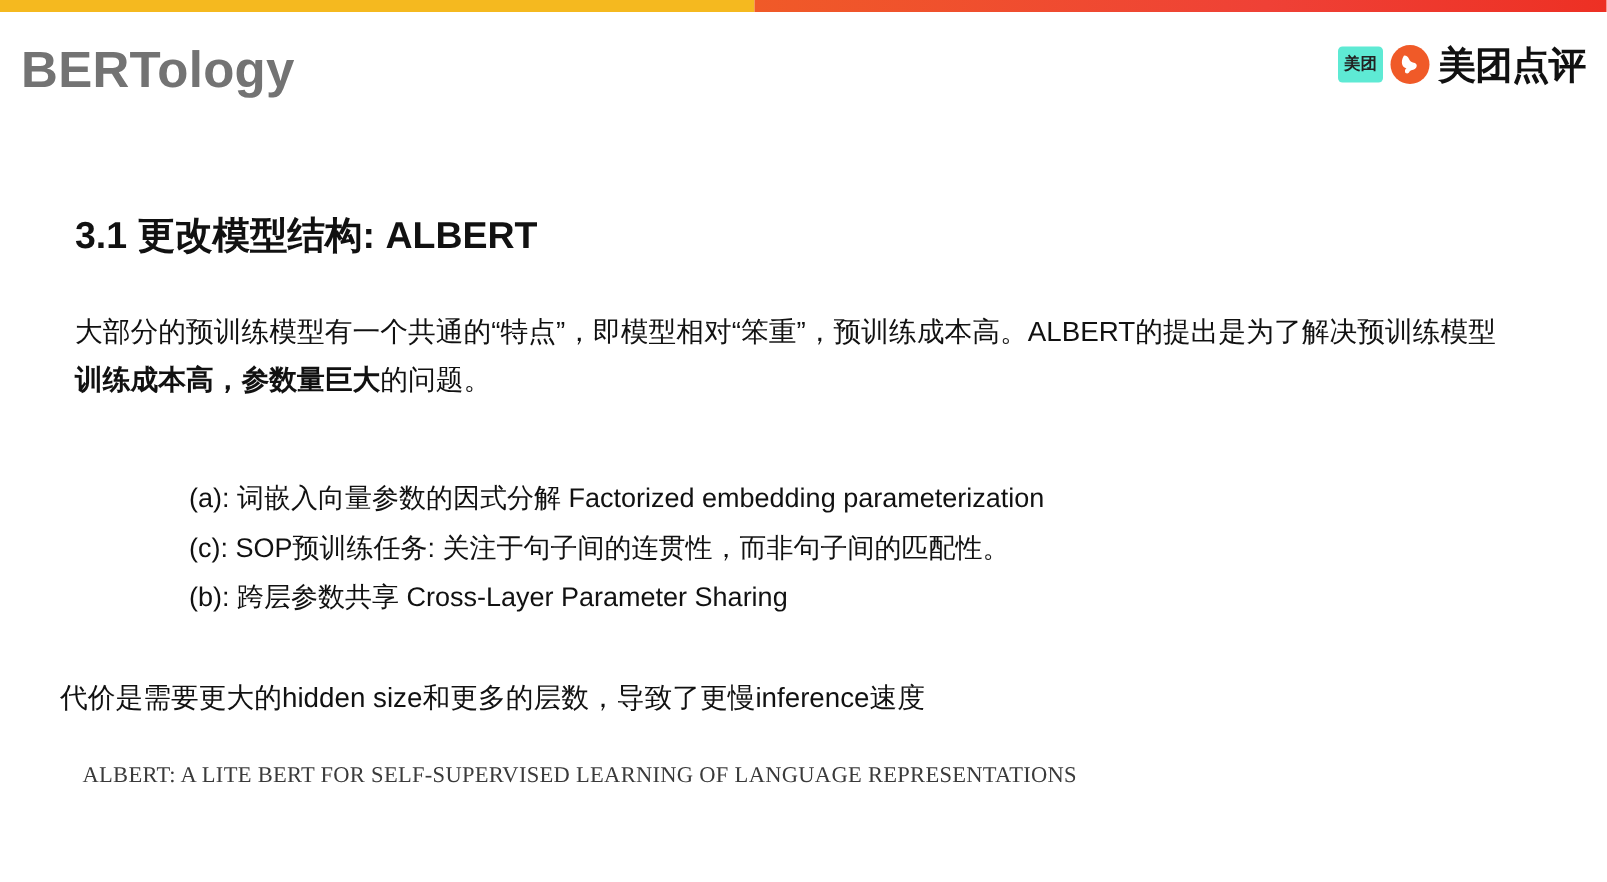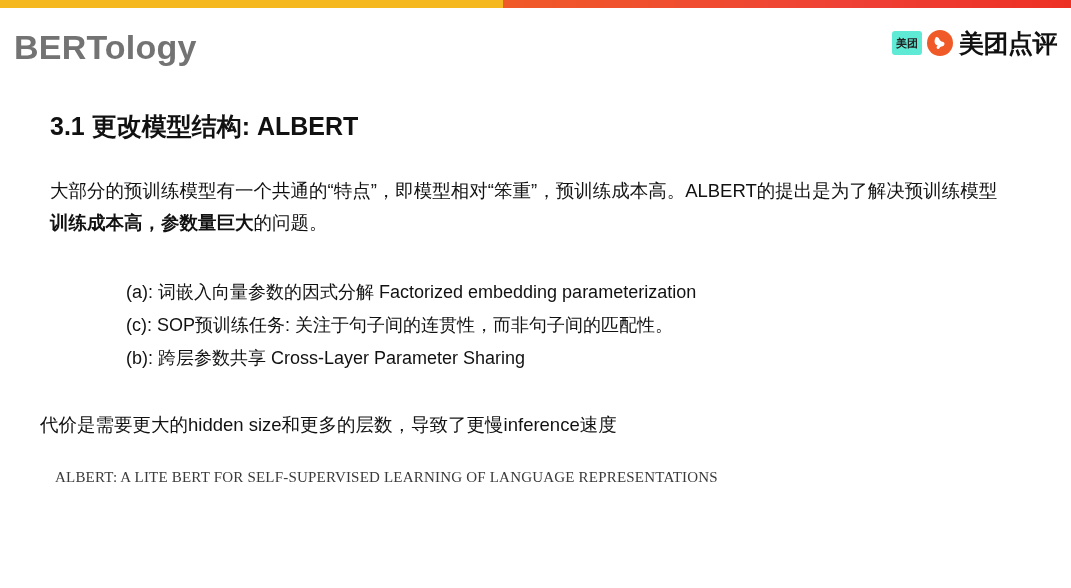--- a/index.html
+++ b/index.html
@@ -89,39 +89,39 @@
   .logo-text {
     margin-left: 6px;
     font-size: 25px;
     font-weight: bold;
     color: #111;
     letter-spacing: -0.5px;
   }
   
   .content {
     position: absolute;
-    left: 0; top: 58px;
+    left: 0; top: 88px;
     width: 937px;
   }
   .section-heading {
     margin: 52px 0 0 50px;
     font-size: 25px;
     font-weight: bold;
     color: #111111;
   }
   .para {
     margin: 32px 50px 0 50px;
     font-size: 18.5px;
     line-height: 1.75;
     color: #111111;
     width: 960px;
   }
   .para b { font-weight: bold; }
   .bullets {
-    margin: 36px 0 0 126px;
+    margin: 46px 0 0 126px;
     font-size: 18px;
     line-height: 1.85;
     color: #111111;
   }
   .bullet-line { white-space: nowrap; }
   .para2 {
     margin: 36px 50px 0 40px;
     font-size: 18.5px;
     color: #111111;
   }

